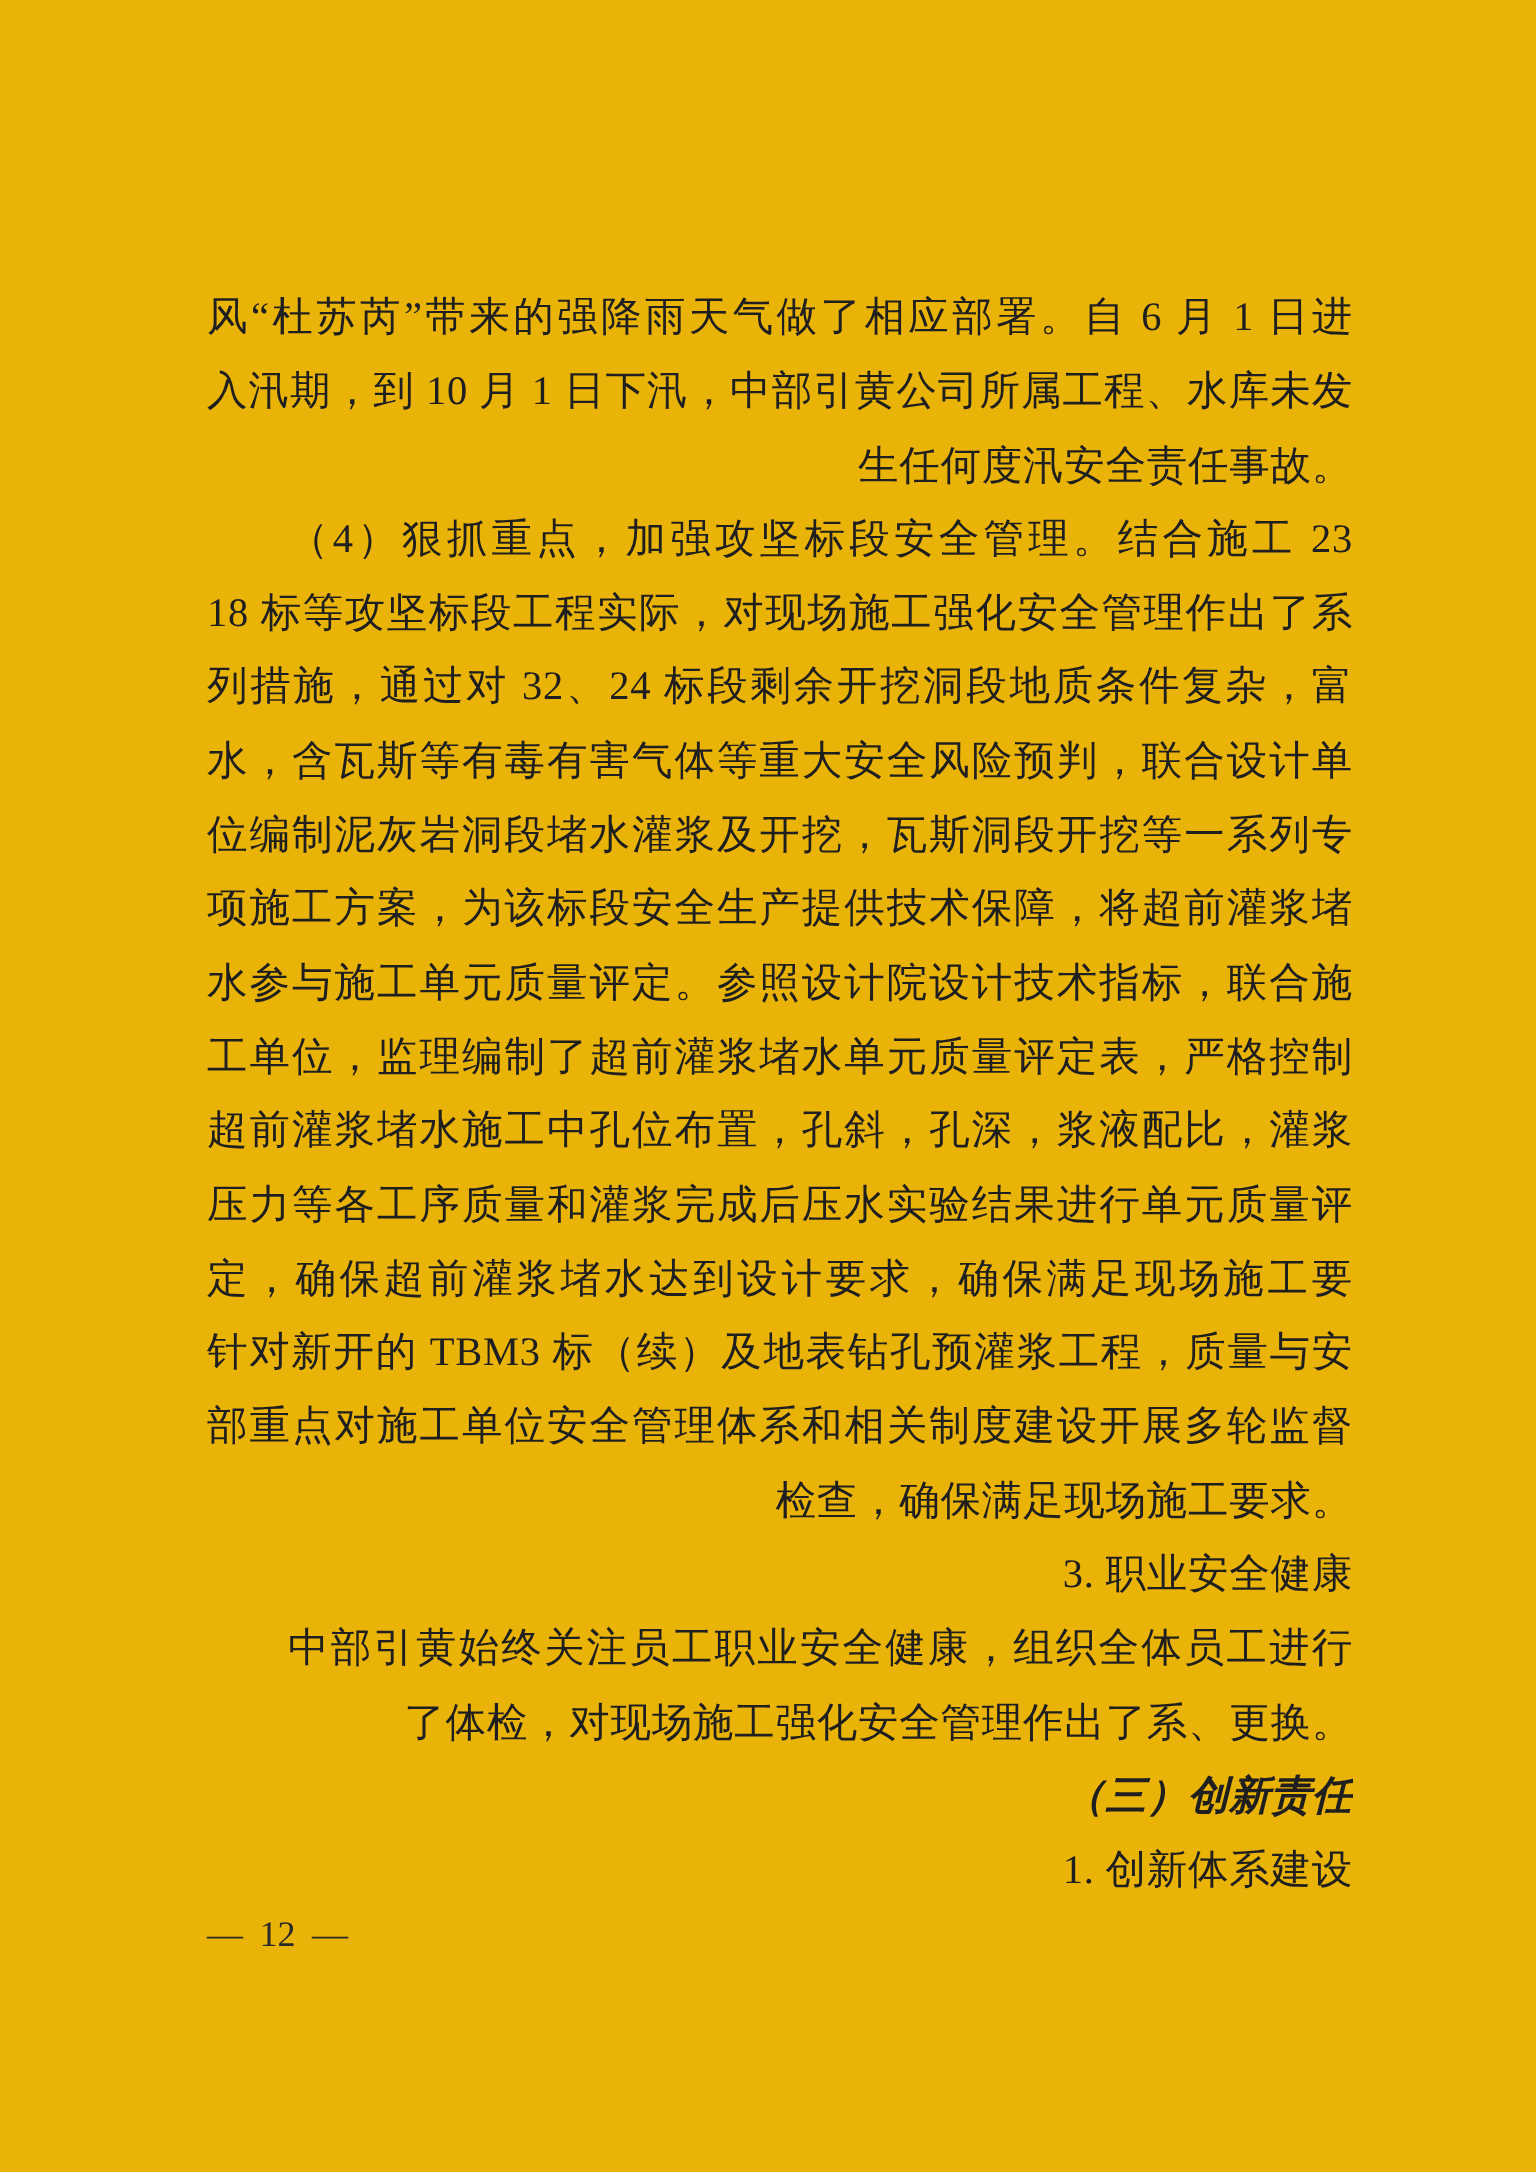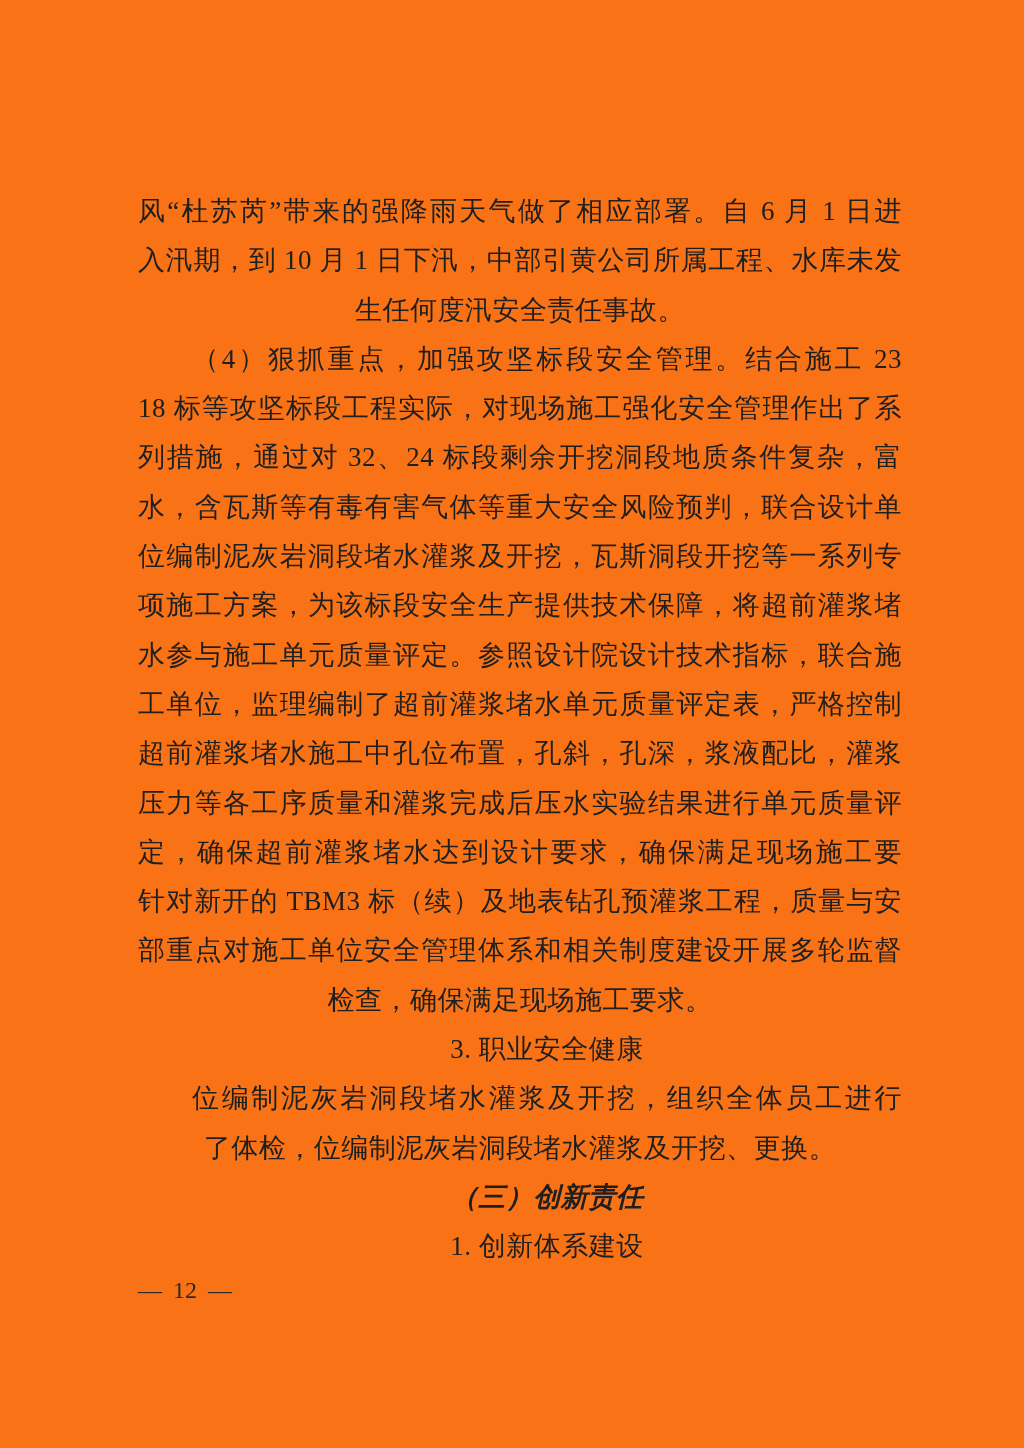--- a/index.html
+++ b/index.html
@@ -11,34 +11,34 @@
     height: 1448px;
     background: #ffffff;
     position: relative;
     overflow: hidden;
     font-family: "Liberation Serif", "DejaVu Serif", serif;
     color: #1f1f1f;
   }
   .page {
     position: absolute;
     inset: 0;
-    background: #f97316;
+    background: #eab308;
   }
   .body-text {
     position: absolute;
     left: 138px;
     top: 187px;
     width: 764px;
   }
   .bl {
     font-size: 27px;
     line-height: 49.3px;
     height: 49.3px;
     overflow: hidden;
-    text-align: center;
+    text-align: right;
     letter-spacing: 0.5px;
   }
   
   .j {
     text-align: justify;
     text-align-last: justify;
   }
   
   .ind {
     text-indent: 2em;
@@ -74,22 +74,22 @@
     <div class="bl j">项施工方案，为该标段安全生产提供技术保障，将超前灌浆堵</div>
     <div class="bl j">水参与施工单元质量评定。参照设计院设计技术指标，联合施</div>
     <div class="bl j">工单位，监理编制了超前灌浆堵水单元质量评定表，严格控制</div>
     <div class="bl j">超前灌浆堵水施工中孔位布置，孔斜，孔深，浆液配比，灌浆</div>
     <div class="bl j">压力等各工序质量和灌浆完成后压水实验结果进行单元质量评</div>
     <div class="bl j">定，确保超前灌浆堵水达到设计要求，确保满足现场施工要求。</div>
     <div class="bl j">针对新开的 TBM3 标（续）及地表钻孔预灌浆工程，质量与安全</div>
     <div class="bl j">部重点对施工单位安全管理体系和相关制度建设开展多轮监督</div>
     <div class="bl">检查，确保满足现场施工要求。</div>
     <div class="bl ind">3. 职业安全健康</div>
-    <div class="bl j ind">位编制泥灰岩洞段堵水灌浆及开挖，组织全体员工进行</div>
-    <div class="bl">了体检，位编制泥灰岩洞段堵水灌浆及开挖、更换。</div>
+    <div class="bl j ind">中部引黄始终关注员工职业安全健康，组织全体员工进行</div>
+    <div class="bl">了体检，对现场施工强化安全管理作出了系、更换。</div>
     <div class="bl ind b">（三）创新责任</div>
     <div class="bl ind">1. 创新体系建设</div>
   </main>
 
   <footer class="footer">
     <span>— 12 —</span>
   </footer>
 
 </div>
 

